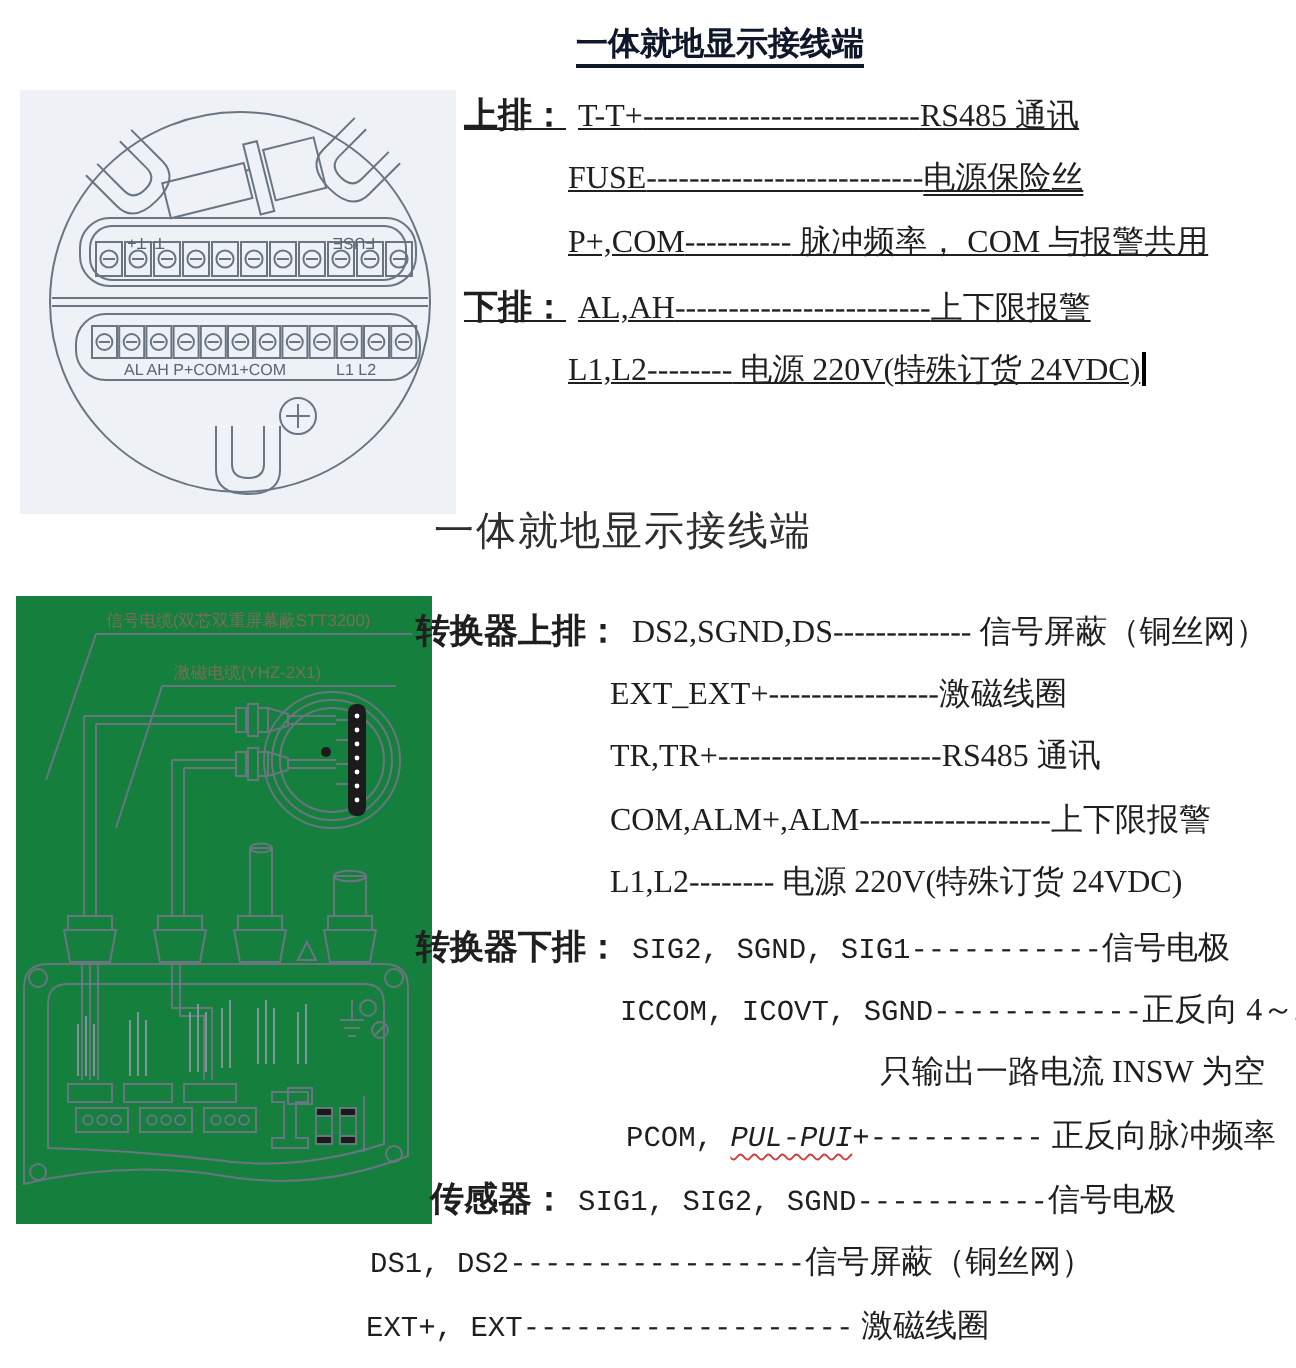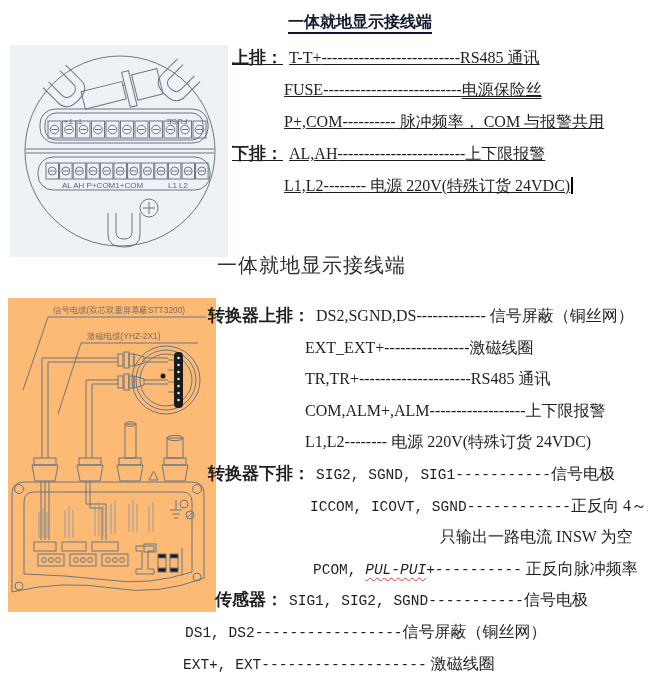--- a/index.html
+++ b/index.html
@@ -8,21 +8,21 @@
   .abs{position:absolute;}
 
   
   .title1{left:230px;top:12px;width:260px;text-align:center;font-size:16px;font-weight:bold;
           color:#0f172a;text-decoration:underline;text-underline-offset:5px;
           text-decoration-thickness:1.5px;white-space:nowrap;}
   .title2{left:217px;top:252px;font-size:20px;color:#2e2e2e;letter-spacing:1px;white-space:nowrap;}
 
   
   .panel1{left:10px;top:45px;width:218px;height:212px;background:#eef2f7;}
-  .panel2{left:8px;top:298px;width:208px;height:314px;background:#fdba74;}
+  .panel2{left:8px;top:298px;width:208px;height:314px;background:#15803d;}
   .panel1 svg,.panel2 svg{display:block;width:100%;height:100%;}
 
   
   .sec{white-space:nowrap;font-size:16px;}
   .sec1{left:232px;top:42px;}
   .sec1 .row{height:32px;line-height:32px;text-decoration:underline;}
   .sec2{left:150px;top:300px;}
   .sec2 .row{height:31.6px;line-height:31.6px;}
   .row .lbl{font-weight:bold;font-size:17px;padding-right:6px;}
   .mono{font-family:"Liberation Mono","DejaVu Sans Mono",monospace;font-size:14.5px;margin-top:21px;}

